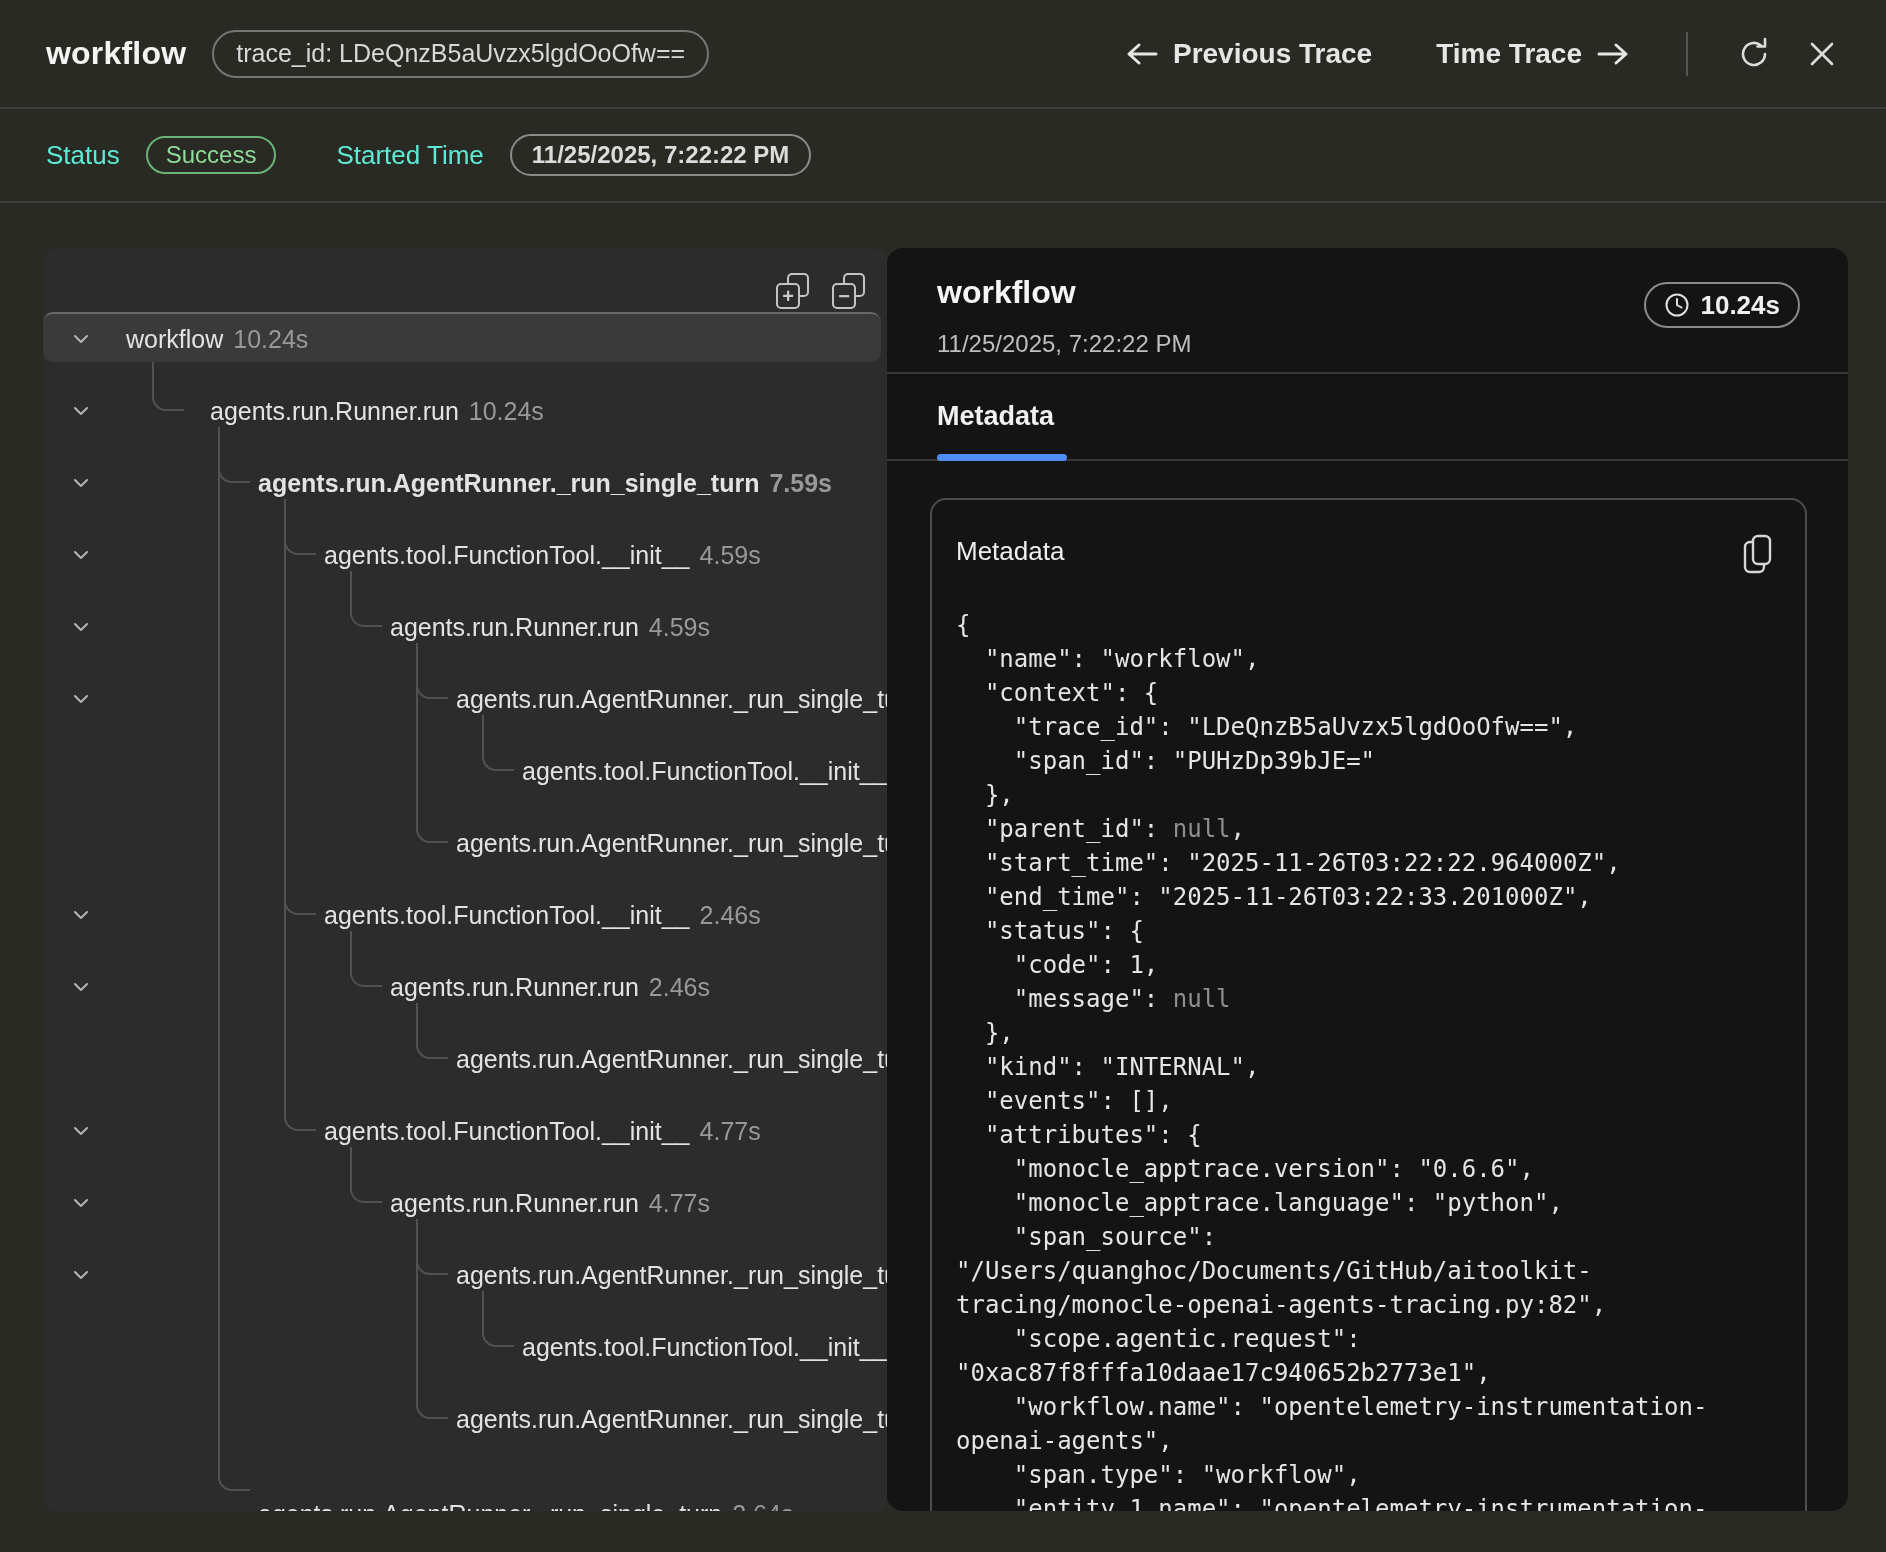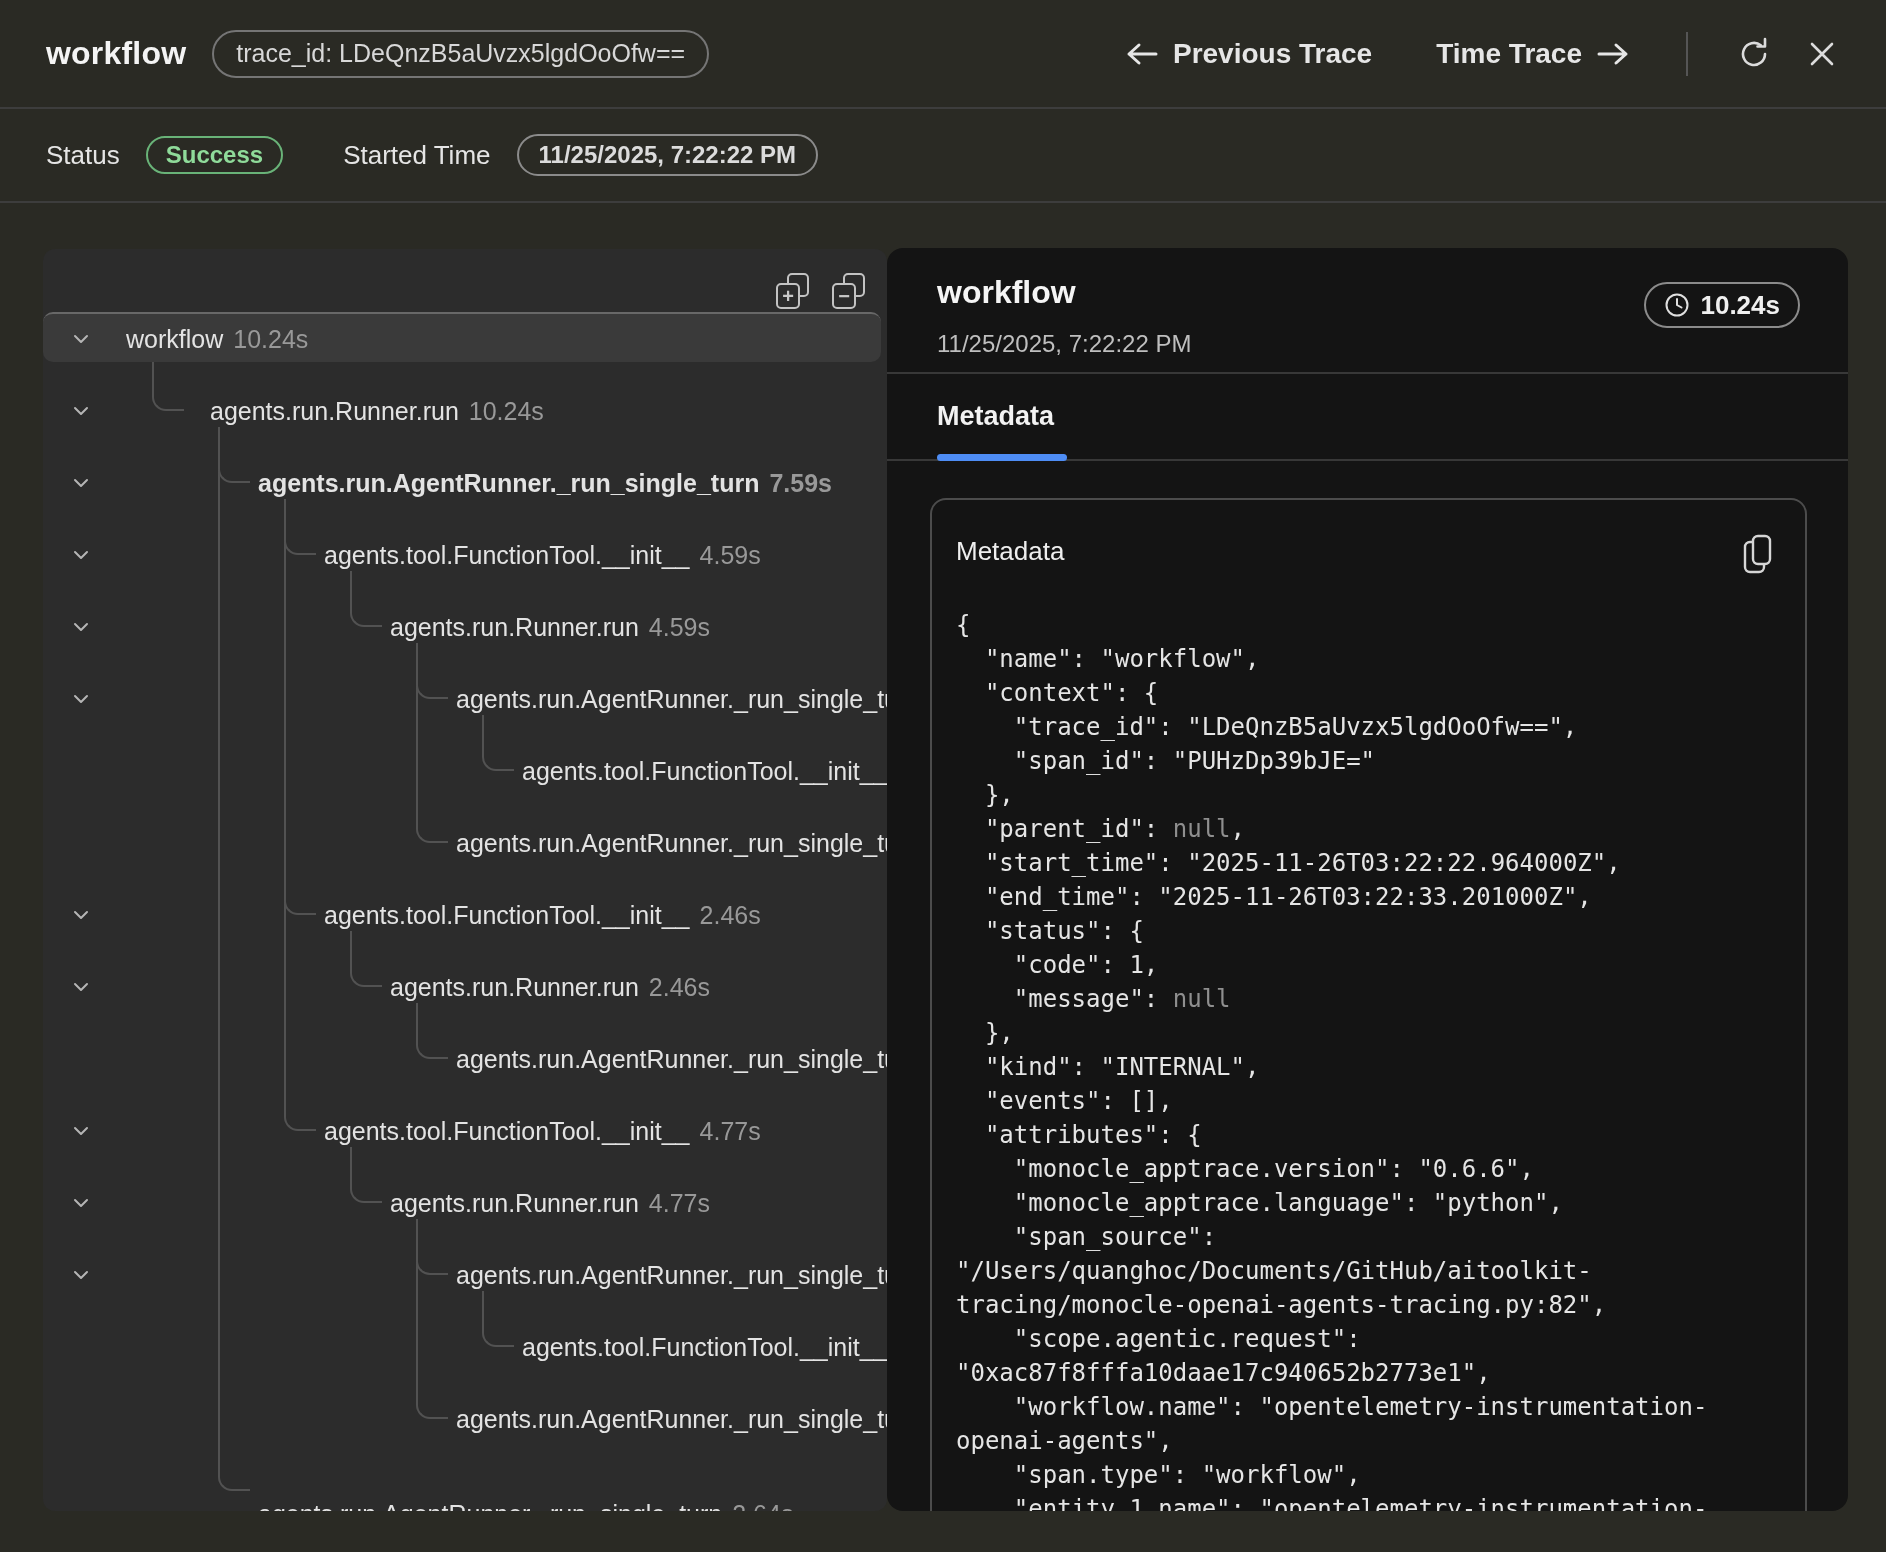--- a/index.html
+++ b/index.html
@@ -34,25 +34,25 @@
   .icon-btn { width:44px; height:44px; display:flex; align-items:center; justify-content:center; cursor:pointer; }
   .icon-btn + .icon-btn { margin-left:24px; }
   
   .statusbar {
     height:94px;
     border-bottom:2px solid #3d3d3d;
     display:flex; align-items:center;
     padding:0 46px;
     gap:26px;
   }
-  .bar-label { font-size:26px; color:#e5e5e5; }
+  .bar-label { font-size:26px; color:#5eead4; }
   .success-pill {
     height:38px; border:2px solid #69b378; border-radius:19px;
     display:flex; align-items:center; padding:0 18px;
-    color:#8fdb9a; font-size:24px; font-weight:700;
+    color:#8fdb9a; font-size:24px; font-weight:400;
   }
   .started-label { margin-left:34px; }
   .date-pill {
     height:42px; border:2px solid #8b8b8b; border-radius:21px;
     display:flex; align-items:center; padding:0 20px;
     color:#dcdcdc; font-size:24px; font-weight:600;
   }
   
   .main { position:relative; height:1349px; }
   

